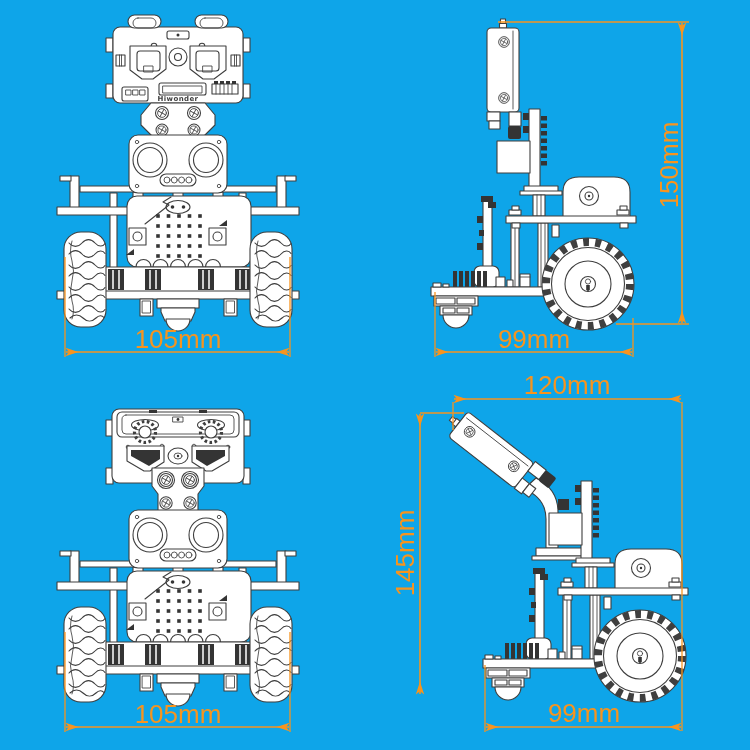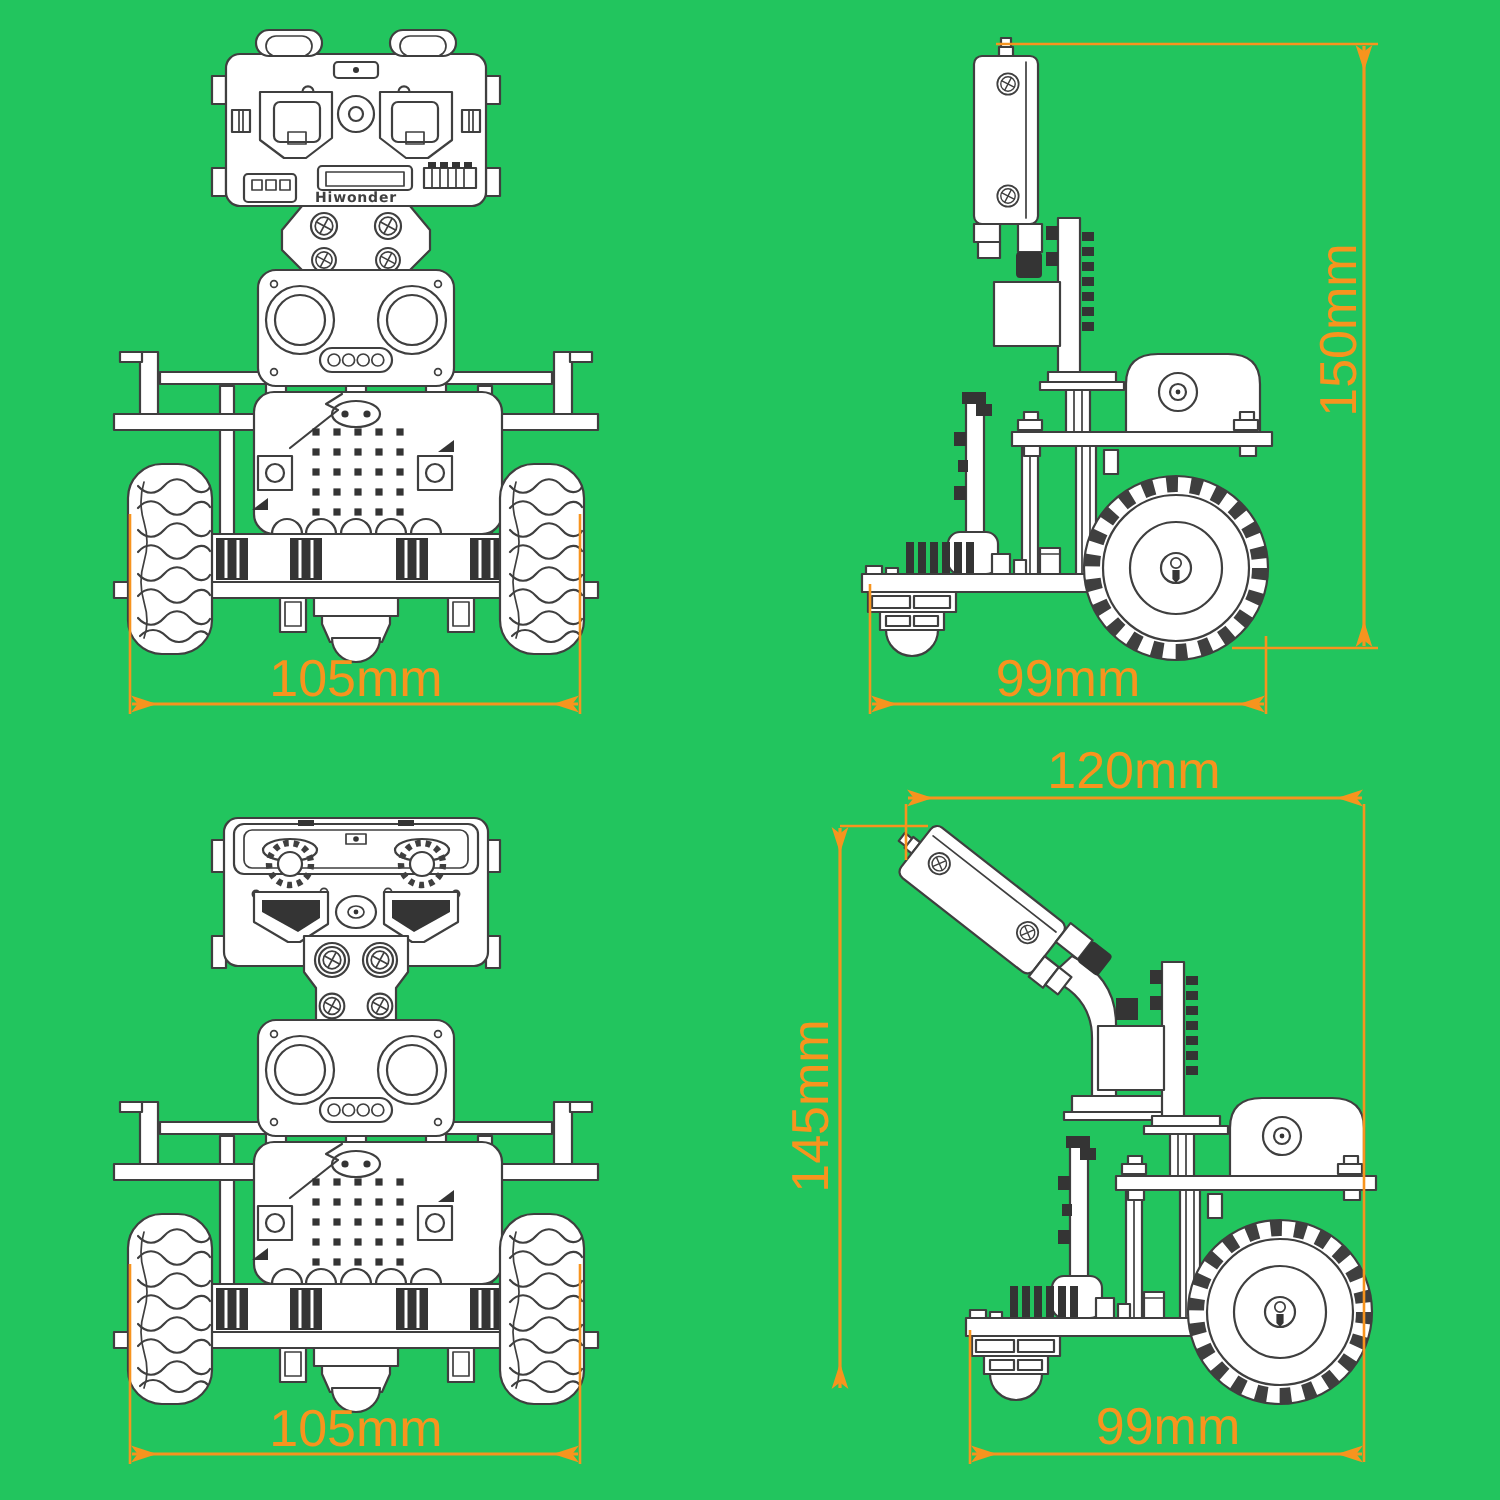--- a/index.html
+++ b/index.html
@@ -1,16 +1,16 @@
 <!DOCTYPE html>
 <html><head>
 <meta charset="utf-8">
 <style>
   html,body{margin:0;padding:0;background:#fff;width:750px;height:750px;overflow:hidden}
-  #stage{position:relative;width:750px;height:750px;background:#22c55e}
+  #stage{position:relative;width:750px;height:750px;background:#0ea5e9}
   svg{display:block}
   .ln{fill:none;stroke:#3f3f3f;stroke-width:1.1;stroke-linejoin:round;stroke-linecap:round}
   .thin{stroke-width:0.85}
   .lnf{fill:#ffffff;stroke:#3f3f3f;stroke-width:1.1;stroke-linejoin:round}
   .blk{fill:#343434;stroke:none}
   .wstripe{stroke:#ffffff;stroke-width:1.5;fill:none}
   .gear{fill:none;stroke:#3f3f3f;stroke-width:3.2;stroke-dasharray:2.6 2.5}
   .tread{fill:none;stroke:#3f3f3f;stroke-width:8;stroke-dasharray:5.8 6.25}
   .dline{stroke:#F7941E;stroke-width:1.6;fill:none}
   .wline{stroke:#F7941E;stroke-width:1.3;fill:none}

